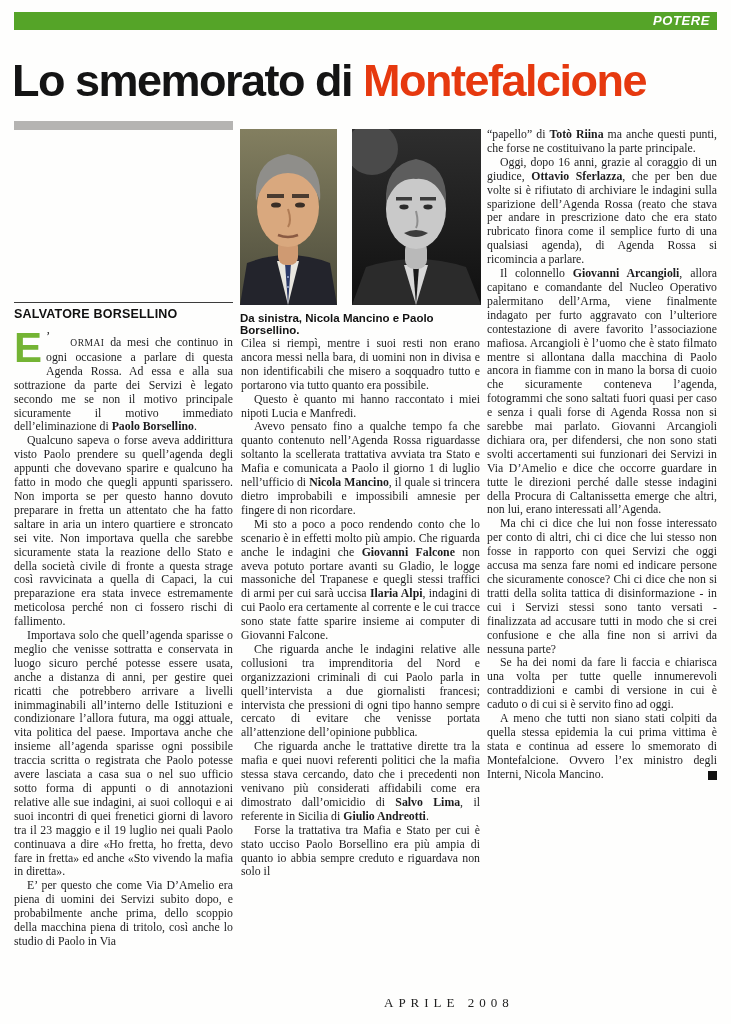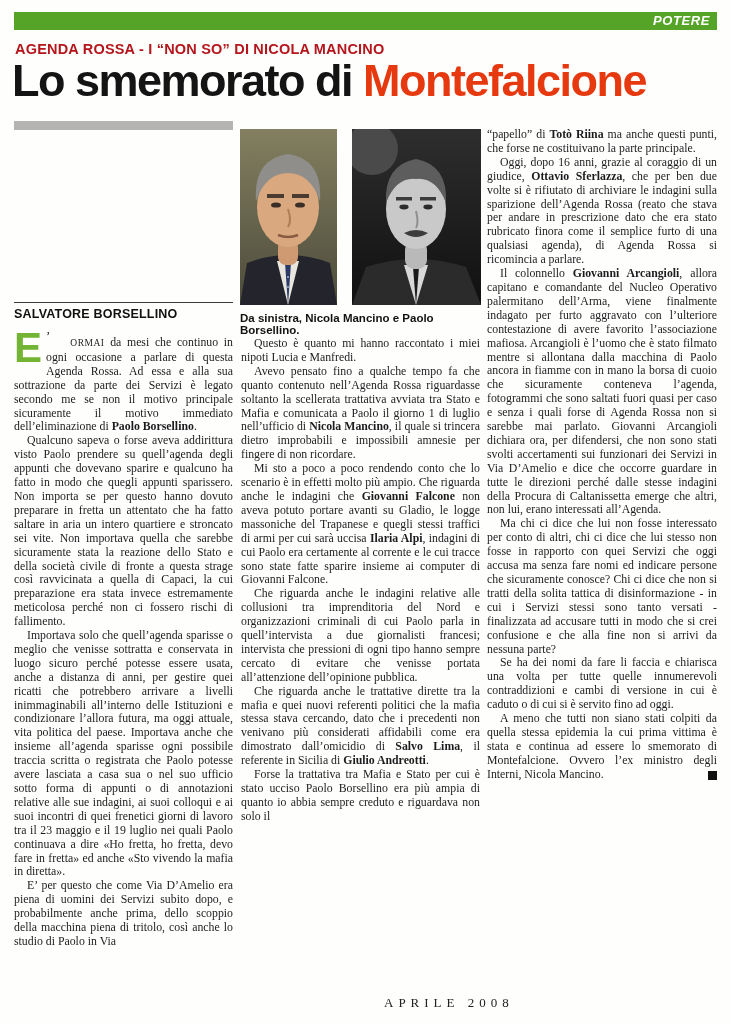--- a/index.html
+++ b/index.html
@@ -52,21 +52,20 @@
 </style>
 </head>
 <body>
 
 <div class="page">
 
   <div class="topbar">
     <span class="section-tag">POTERE</span>
   </div>
 
-  <div class="kicker">AGENDA ROSSA - I “NON SO” DI NICOLA MANCINO</div>
 
   <h1 class="headline"><span class="hl-black">Lo smemorato di</span> <span class="hl-red">Montefalcione</span></h1>
 
   <div class="graybar"></div>
   <div class="author-rule"></div>
   <div class="author">SALVATORE BORSELLINO</div>
 
   <div class="photo photo-left">
     <svg viewBox="0 0 97 176" preserveAspectRatio="none" aria-hidden="true">
       <defs>
@@ -120,20 +119,21 @@
 
   <div class="caption">Da sinistra, Nicola Mancino e Paolo Borsellino.</div>
 
   <div class="col col1">
       <p class="bp"><span class="drop">E</span><span class="dapos">’</span><span class="sc">ORMAI</span><span> da mesi che continuo in ogni occasione a parlare di questa Agenda Rossa. Ad essa e alla sua sottrazione da parte dei Servizi è legato secondo me se non il motivo principale sicuramente il motivo immediato dell’eliminazione di </span><span class="b">Paolo Borsellino</span><span>.</span></p>
       <p class="bp ind"><span>Qualcuno sapeva o forse aveva addirittura visto Paolo prendere su quell’agenda degli appunti che dovevano sparire e qualcuno ha fatto in modo che quegli appunti sparissero. Non importa se per questo hanno dovuto preparare in fretta un attentato che ha fatto saltare in aria un intero quartiere e stroncato sei vite. Non importava quella che sarebbe sicuramente stata la reazione dello Stato e della società civile di fronte a questa strage così ravvicinata a quella di Capaci, la cui preparazione era stata invece estremamente meticolosa perché non ci fossero rischi di fallimento.</span></p>
       <p class="bp ind"><span>Importava solo che quell’agenda sparisse o meglio che venisse sottratta e conservata in luogo sicuro perché potesse essere usata, anche a distanza di anni, per gestire quei ricatti che potrebbero arrivare a livelli inimmaginabili all’interno delle Istituzioni e condizionare l’allora futura, ma oggi attuale, vita politica del paese. Importava anche che insieme all’agenda sparisse ogni possibile traccia scritta o registrata che Paolo potesse avere lasciata a casa sua o nel suo ufficio sotto forma di appunti o di annotazioni relative alle sue indagini, ai suoi colloqui e ai suoi incontri di quei frenetici giorni di lavoro tra il 23 maggio e il 19 luglio nei quali Paolo continuava a dire «Ho fretta, ho fretta, devo fare in fretta» ed anche «Sto vivendo la mafia in diretta».</span></p>
       <p class="bp ind"><span>E’ per questo che come Via D’Amelio era piena di uomini dei Servizi subito dopo, e probabilmente anche prima, dello scoppio della macchina piena di tritolo, così anche lo studio di Paolo in Via</span></p>
     </div>
   <div class="col col2">
+      <p class="bp"><span>Cilea si riempì, mentre i suoi resti non erano ancora messi nella bara, di uomini non in divisa e non identificabili che misero a soqquadro tutto e portarono via tutto quanto era possibile.</span></p>
       <p class="bp ind"><span>Questo è quanto mi hanno raccontato i miei nipoti Lucia e Manfredi.</span></p>
       <p class="bp ind"><span>Avevo pensato fino a qualche tempo fa che quanto contenuto nell’Agenda Rossa riguardasse soltanto la scellerata trattativa avviata tra Stato e Mafia e comunicata a Paolo il giorno 1 di luglio nell’ufficio di </span><span class="b">Nicola Mancino</span><span>, il quale si trincera dietro improbabili e impossibili amnesie per fingere di non ricordare.</span></p>
       <p class="bp ind"><span>Mi sto a poco a poco rendendo conto che lo scenario è in effetti molto più ampio. Che riguarda anche le indagini che </span><span class="b">Giovanni Falcone</span><span> non aveva potuto portare avanti su Gladio, le logge massoniche del Trapanese e quegli stessi traffici di armi per cui sarà uccisa </span><span class="b">Ilaria Alpi</span><span>, indagini di cui Paolo era certamente al corrente e le cui tracce sono state fatte sparire insieme ai computer di Giovanni Falcone.</span></p>
       <p class="bp ind"><span>Che riguarda anche le indagini relative alle collusioni tra imprenditoria del Nord e organizzazioni criminali di cui Paolo parla in quell’intervista a due giornalisti francesi; intervista che pressioni di ogni tipo hanno sempre cercato di evitare che venisse portata all’attenzione dell’opinione pubblica.</span></p>
       <p class="bp ind"><span>Che riguarda anche le trattative dirette tra la mafia e quei nuovi referenti politici che la mafia stessa stava cercando, dato che i precedenti non venivano più considerati affidabili come era dimostrato dall’omicidio di </span><span class="b">Salvo Lima</span><span>, il referente in Sicilia di </span><span class="b">Giulio Andreotti</span><span>.</span></p>
       <p class="bp ind"><span>Forse la trattativa tra Mafia e Stato per cui è stato ucciso Paolo Borsellino era più ampia di quanto io abbia sempre creduto e riguardava non solo il</span></p>
     </div>
   <div class="col col3">
       <p class="bp"><span>“papello” di </span><span class="b">Totò Riina</span><span> ma anche questi punti, che forse ne costituivano la parte principale.</span></p>
       <p class="bp ind"><span>Oggi, dopo 16 anni, grazie al coraggio di un giudice, </span><span class="b">Ottavio Sferlazza</span><span>, che per ben due volte si è rifiutato di archiviare le indagini sulla sparizione dell’Agenda Rossa (reato che stava per andare in prescrizione dato che era stato rubricato finora come il semplice furto di una qualsiasi agenda), di Agenda Rossa si ricomincia a parlare.</span></p>

